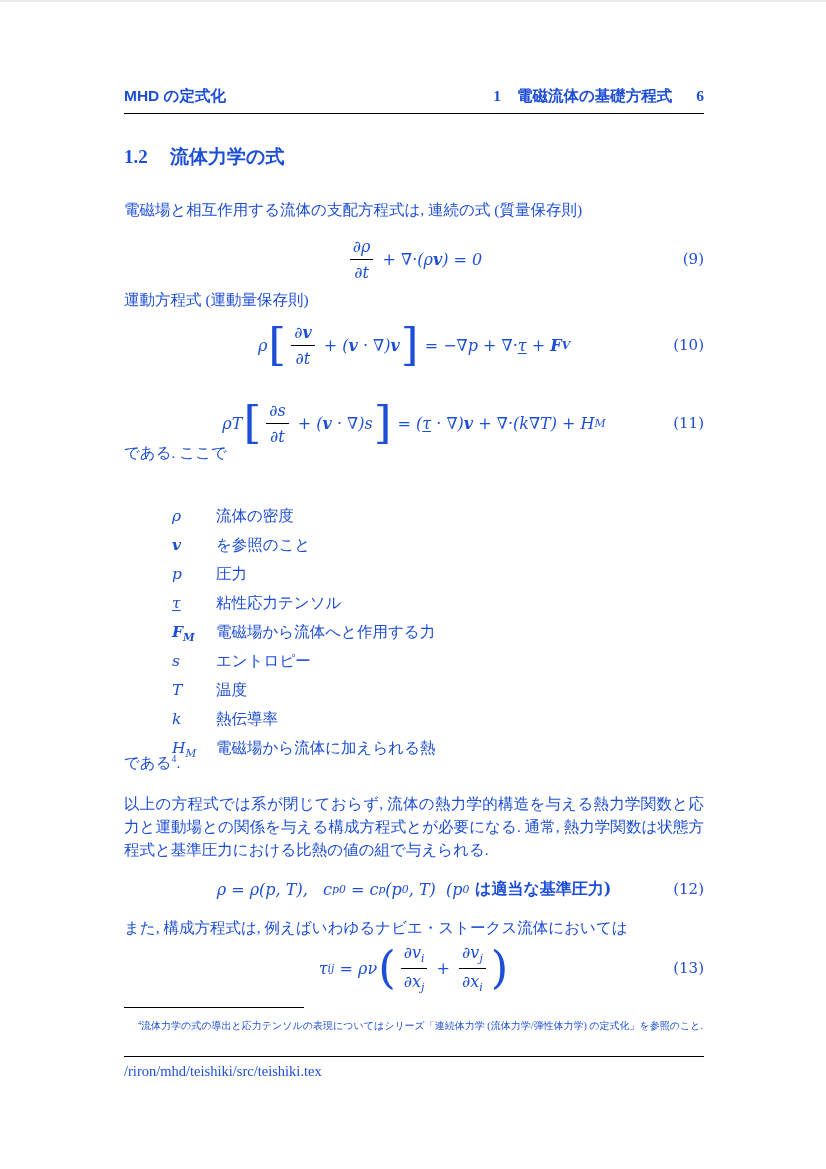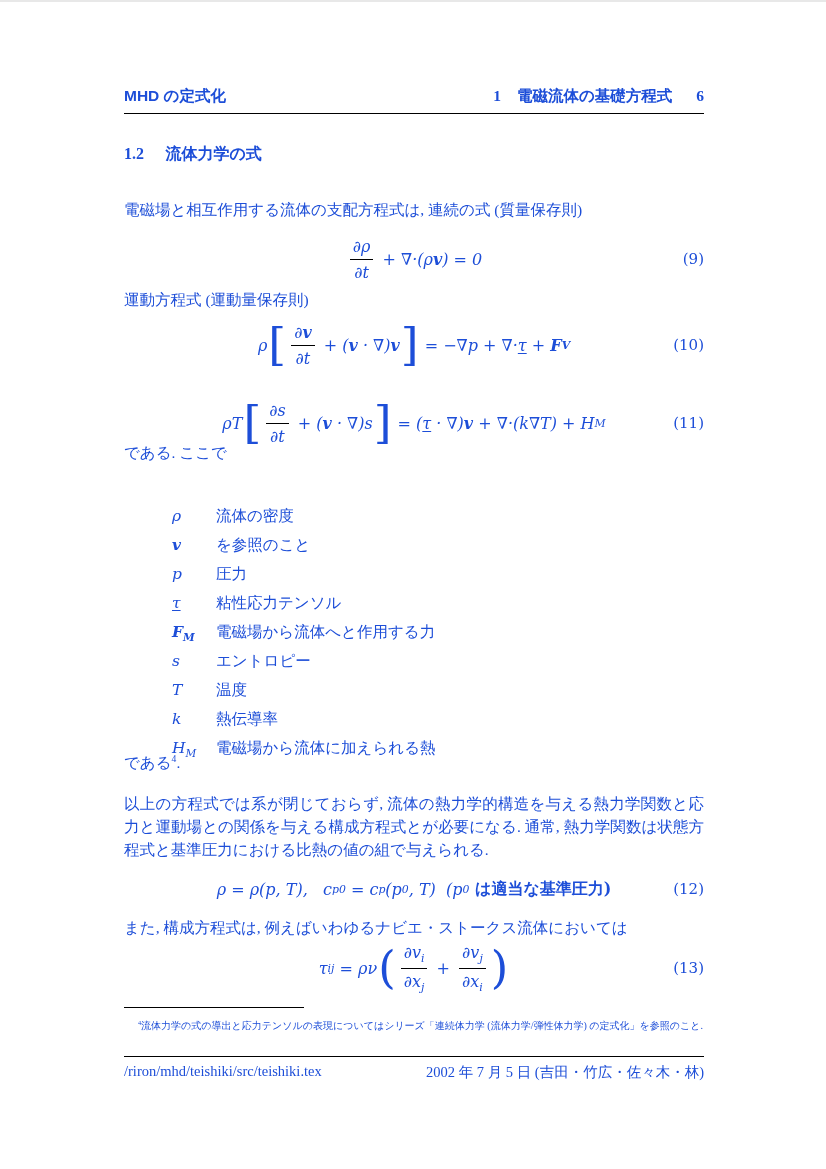--- a/index.html
+++ b/index.html
@@ -14,21 +14,21 @@
   
   .hdr { top:84px; display:flex; justify-content:space-between; align-items:baseline;
          font-family:"Liberation Sans","DejaVu Sans",sans-serif; font-weight:bold;
          font-size:15.5px; padding-bottom:6px; border-bottom:1.5px solid #000; }
   .hdr-right { display:flex; align-items:baseline; }
   .hdr-secno { margin-right:16px; font-family:"Liberation Serif",serif; }
   .hdr-pgno  { margin-left:24px;  font-family:"Liberation Serif",serif; }
 
   
   .heading { top:142px; font-family:"Liberation Sans","DejaVu Sans",sans-serif;
-             font-weight:bold; font-size:16px; }
+             font-weight:bold; font-size:19px; }
   .heading-no { margin-right:17px; font-family:"Liberation Serif",serif; }
 
   
   .para { font-size:15.5px; line-height:23px; text-align:justify; }
   .p-intro    { top:196px; }
   .p-momentum { top:286px; }
   .p-heat     { top:380px; }
   .p-here     { top:439px; }
   .p-dearu    { top:745px; }
   .p-closure  { top:790px; }
@@ -235,17 +235,16 @@
     </div>
 
     <div class="abs fn-rule"></div>
     <div class="abs footnote">
       <span class="sup">4</span><span>流体力学の式の導出と応力テンソルの表現についてはシリーズ「連続体力学 (流体力学/弾性体力学) の定式化」を参照のこと.</span>
     </div>
 
     <div class="abs ft-rule"></div>
     <div class="abs footer">
       <span>/riron/mhd/teishiki/src/teishiki.tex</span>
-      <span>2002 年 7 月 5 日 (吉田・竹広・佐々木・林)</span>
     </div>
 
   </div>
 </div>
 
 </body></html>

